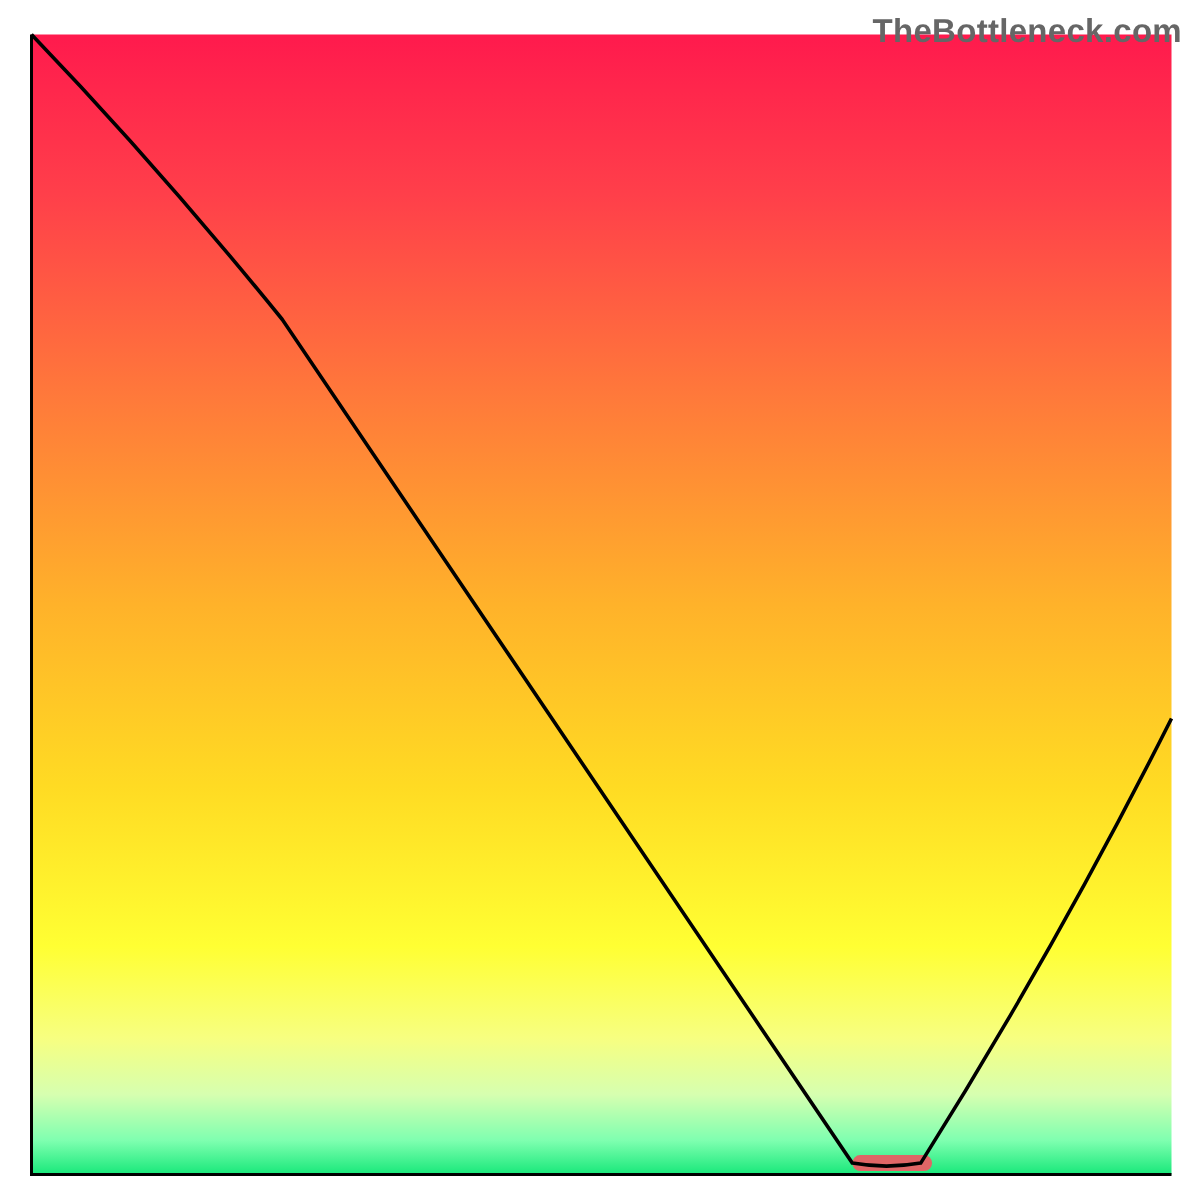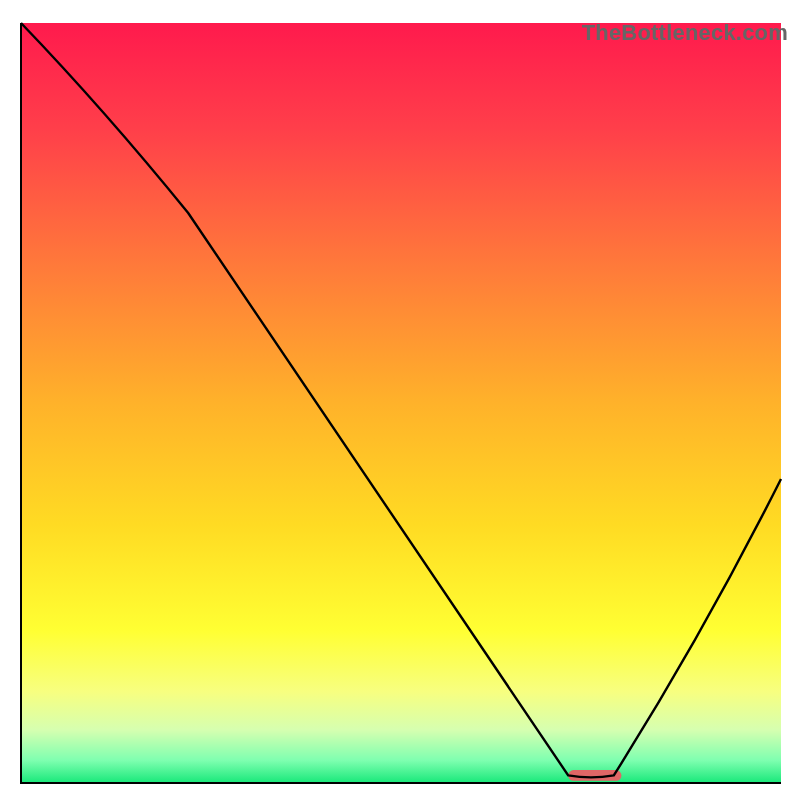--- a/index.html
+++ b/index.html
@@ -11,21 +11,21 @@
     font-family: Arial, Helvetica, sans-serif;
     background: #fff;
   }
   .wrap {
     position: relative;
     width: 800px;
     height: 800px;
   }
   .watermark {
     position: absolute;
-    top: 20px;
+    top: 8px;
     right: 12px;
     font-size: 22px;
     font-weight: 600;
     color: #666;
     letter-spacing: 0.2px;
     z-index: 5;
   }
   svg.chart {
     position: absolute;
     left: 0;

